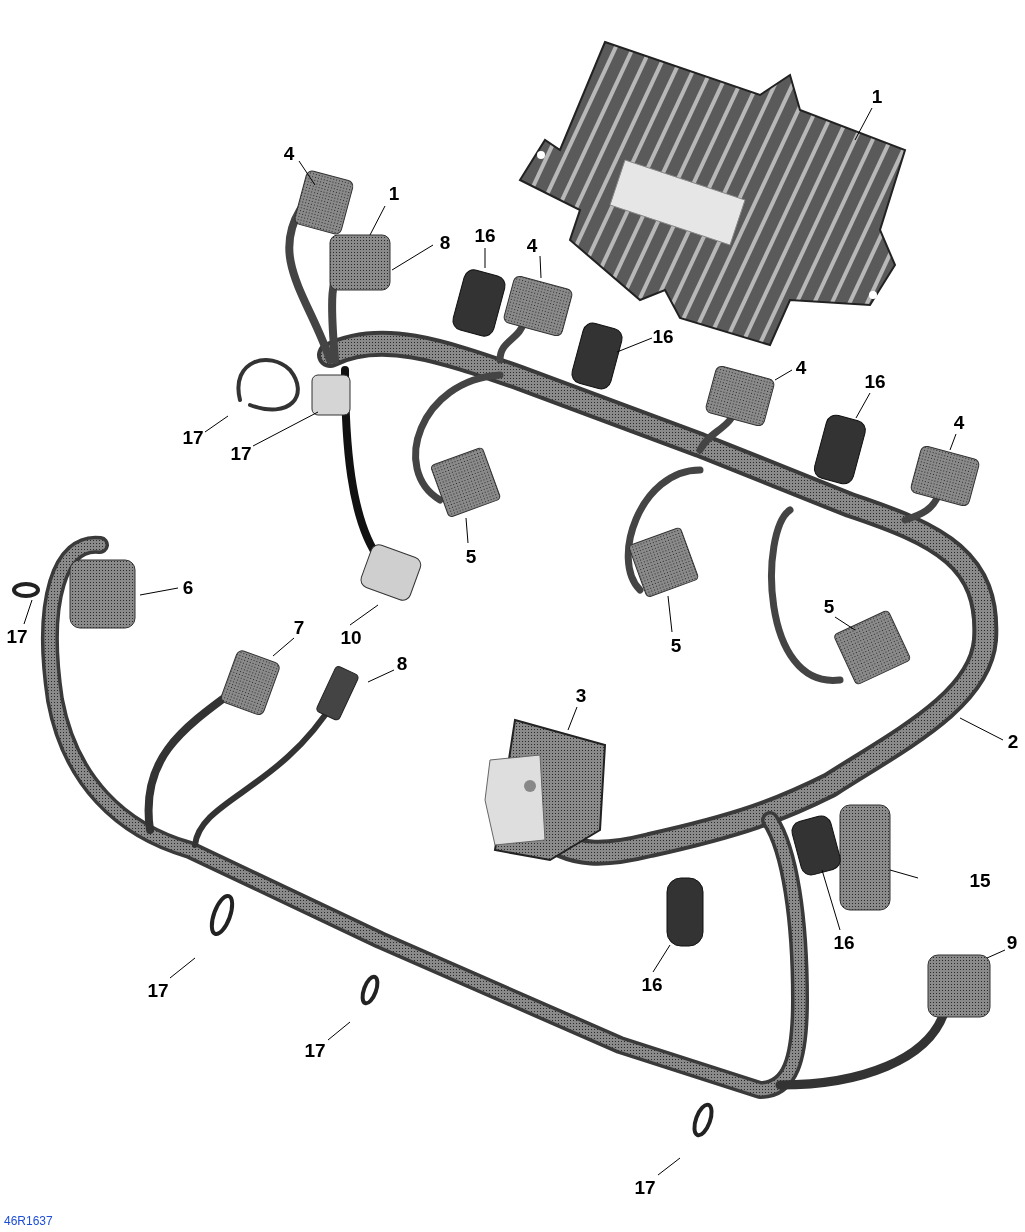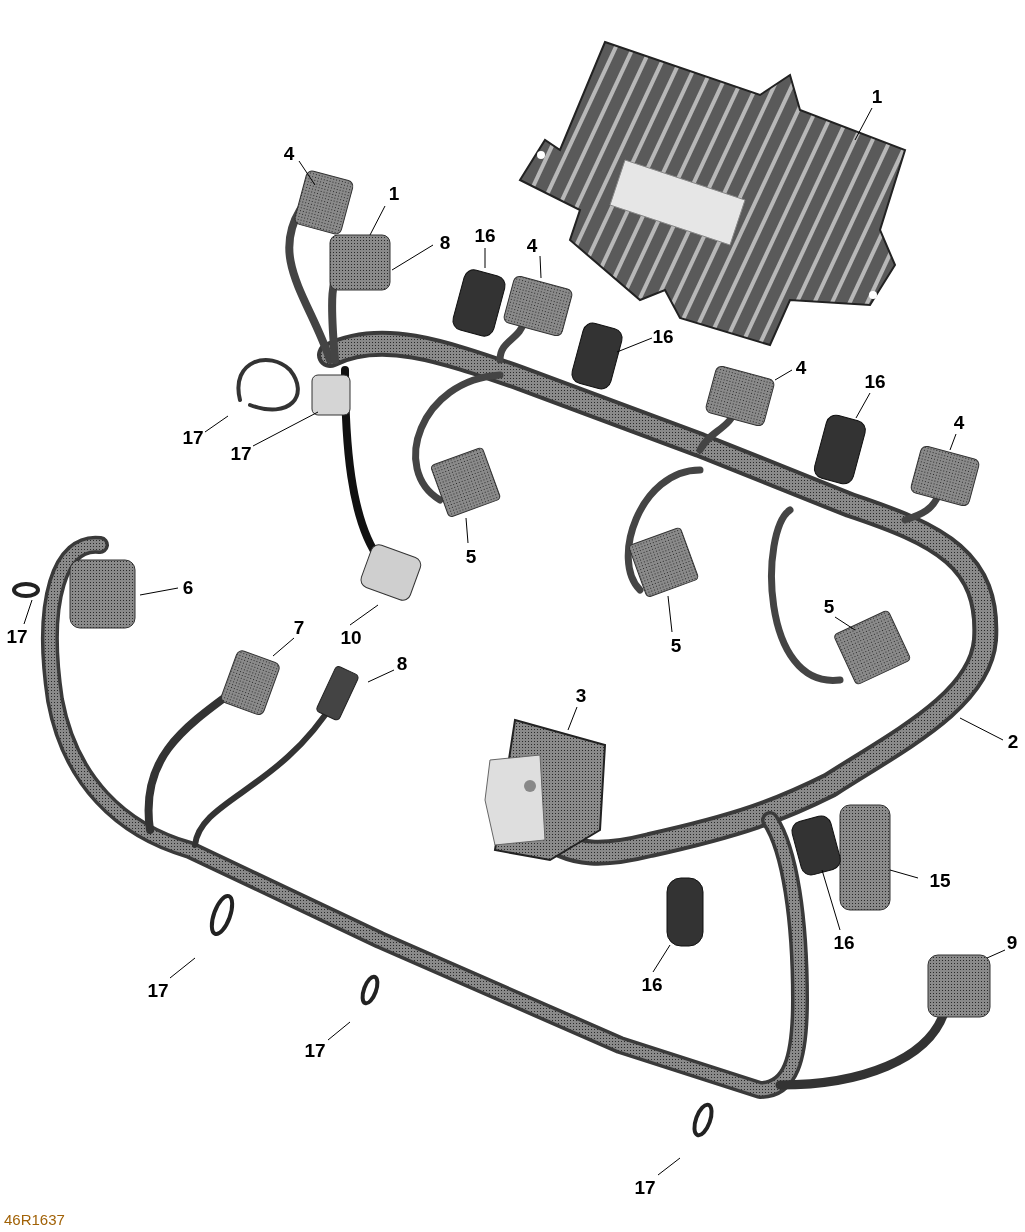--- a/index.html
+++ b/index.html
@@ -2,22 +2,22 @@
 <html><head>
   <meta charset="utf-8">
   <style>
     html, body { margin: 0; padding: 0; background: #ffffff; }
     body { width: 1025px; height: 1232px; position: relative; overflow: hidden;
            font-family: "Liberation Sans", sans-serif; }
     #diagram { position: absolute; left: 0; top: 0; }
     .callout { position: absolute; font-family: "Liberation Sans", sans-serif;
                font-weight: bold; font-size: 19px; color: #000; line-height: 1;
                transform: translate(-50%, -50%); white-space: nowrap; }
-    .figure-id { position: absolute; left: 4px; bottom: 4px; font-size: 15px;
-                 font-family: "Liberation Sans", sans-serif; color: #a16207; }
+    .figure-id { position: absolute; left: 4px; bottom: 4px; font-size: 12px;
+                 font-family: "Liberation Sans", sans-serif; color: #1d4ed8; }
   </style>
 </head>
 <body>
 
 <svg id="diagram" width="1025" height="1232" viewBox="0 0 1025 1232" xmlns="http://www.w3.org/2000/svg">
   <defs>
     <pattern id="dots" width="3" height="3" patternUnits="userSpaceOnUse">
       <rect width="3" height="3" fill="#8a8a8a"></rect>
       <rect width="1" height="1" fill="#2a2a2a"></rect>
     </pattern>
@@ -145,21 +145,21 @@
 <div class="callout" style="left:829px;top:606px">5</div>
 <div class="callout" style="left:188px;top:587px">6</div>
 <div class="callout" style="left:299px;top:627px">7</div>
 <div class="callout" style="left:402px;top:663px">8</div>
 <div class="callout" style="left:1012px;top:942px">9</div>
 <div class="callout" style="left:351px;top:637px">10</div>
 <div class="callout" style="left:445px;top:242px">8</div>
 <div class="callout" style="left:394px;top:193px">1</div>
 <div class="callout" style="left:289px;top:153px">4</div>
 <div class="callout" style="left:241px;top:453px">17</div>
-<div class="callout" style="left:940px;top:880px">15</div>
+<div class="callout" style="left:980px;top:880px">15</div>
 <div class="callout" style="left:485px;top:235px">16</div>
 <div class="callout" style="left:663px;top:336px">16</div>
 <div class="callout" style="left:875px;top:381px">16</div>
 <div class="callout" style="left:652px;top:984px">16</div>
 <div class="callout" style="left:844px;top:942px">16</div>
 <div class="callout" style="left:193px;top:437px">17</div>
 <div class="callout" style="left:17px;top:636px">17</div>
 <div class="callout" style="left:158px;top:990px">17</div>
 <div class="callout" style="left:315px;top:1050px">17</div>
 <div class="callout" style="left:645px;top:1187px">17</div>

